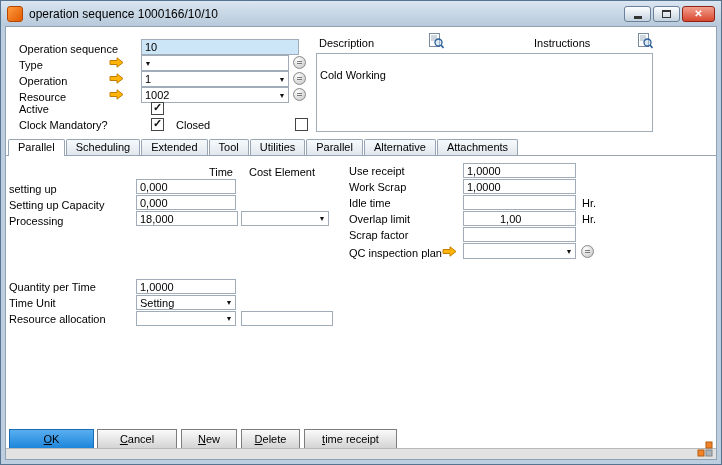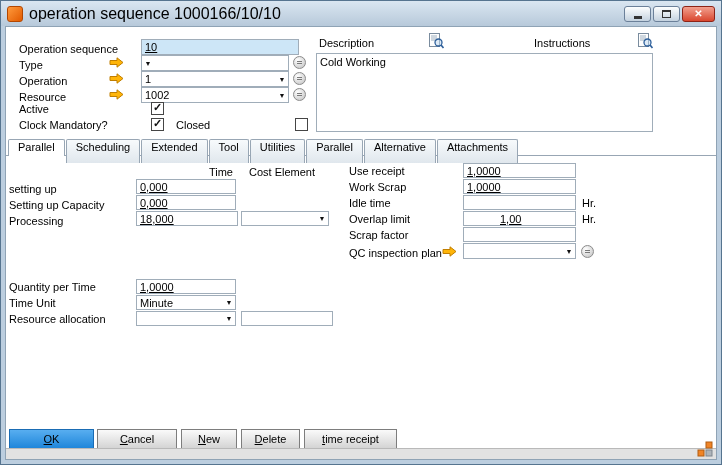--- a/index.html
+++ b/index.html
@@ -1,48 +1,48 @@
 <!DOCTYPE html>
 <html><head>
 <meta charset="utf-8">
 <style>
   html,body{margin:0;padding:0;}
   body{width:722px;height:465px;overflow:hidden;font-family:"Liberation Sans",sans-serif;font-size:11px;color:#000;background:#fff;}
   .window{position:relative;width:722px;height:465px;box-sizing:border-box;border:1px solid #56748f;background:#bccedf;}
   
   .titlebar{position:absolute;left:0;top:0;right:0;height:25px;background:linear-gradient(#dae6f1,#b7c9da);display:flex;align-items:center;padding:0 6px;box-sizing:border-box;}
   .app-icon{width:14px;height:14px;border-radius:3px;background:linear-gradient(135deg,#ff9a3c,#e25a00);border:1px solid #b34700;margin-right:6px;flex:0 0 auto;}
-  .title{font-size:16px;white-space:nowrap;}
+  .title{font-size:12px;white-space:nowrap;}
   .win-controls{margin-left:auto;display:flex;gap:2px;}
   .wbtn{width:27px;height:16px;border:1px solid #6b8099;border-radius:3px;background:linear-gradient(#fdfefe,#c4d2df);display:flex;align-items:center;justify-content:center;cursor:pointer;box-sizing:border-box;}
   .wbtn.close{width:33px;background:linear-gradient(#f2a08e,#d9472f);border-color:#8e2316;color:#fff;font-size:10px;font-weight:bold;line-height:14px;}
   .glyph-min{width:8px;height:3px;background:#333;margin-top:7px;}
   .glyph-max{width:9px;height:8px;border:1px solid #333;border-top:2px solid #333;box-sizing:border-box;}
   
   .client{position:absolute;left:4px;top:25px;right:4px;bottom:4px;background:#fff;border:1px solid #8fa3b5;box-sizing:border-box;}
   .lbl{position:absolute;white-space:nowrap;}
-  .fld{position:absolute;height:16px;border:1px solid #a0adb9;background:#fff;font:11px "Liberation Sans",sans-serif;padding:0 3px;box-sizing:border-box;outline:none;text-decoration:underline;}
+  .fld{position:absolute;height:16px;border:1px solid #a0adb9;background:#fff;font:11px "Liberation Sans",sans-serif;padding:0 3px;box-sizing:border-box;outline:none;}
   .fld.num{text-align:left;}
   .fld.hl{background:#cde6f7;}
   .fld.h15{height:15px;}
   .combo{position:absolute;height:16px;border:1px solid #a0adb9;background:#fff;display:flex;align-items:center;box-sizing:border-box;cursor:default;}
   .combo.h15{height:15px;}
   .combo-txt{flex:1;padding:0 3px;overflow:hidden;white-space:nowrap;}
   .combo-arr{width:12px;font-size:7px;text-align:center;color:#111;flex:0 0 auto;}
   .round-btn{position:absolute;width:13px;height:13px;border-radius:50%;border:1px solid #8b8b8b;background:radial-gradient(circle at 35% 30%,#ffffff,#c0c0c0);cursor:pointer;box-sizing:border-box;}
   .round-btn::after{content:"";position:absolute;left:3px;top:4px;width:5px;height:1px;background:#7a7a7a;box-shadow:0 2px 0 #7a7a7a;}
   .checkbox{position:absolute;width:13px;height:13px;border:1px solid #454545;background:#fff;cursor:pointer;box-sizing:border-box;}
   .checkbox.checked::after{content:"✓";position:absolute;left:1px;top:-2px;font-size:11px;font-weight:bold;color:#111;}
   .arrow-icon{position:absolute;width:15px;height:11px;cursor:pointer;}
   .doc-icon{position:absolute;width:15px;height:16px;cursor:pointer;}
-  .txtarea{position:absolute;border:1px solid #a0adb9;background:#fff;padding:2px 3px;box-sizing:border-box;overflow:hidden;}
+  .txtarea{position:absolute;border:1px solid #a0adb9;background:#fff;padding:15px 3px;box-sizing:border-box;overflow:hidden;}
   
   .tab-underline{position:absolute;left:0;right:0;top:128px;height:1px;background:#98a6b4;}
   .tabs{position:absolute;left:2px;top:112px;height:17px;display:flex;align-items:flex-start;z-index:3;}
-  .tab{height:24px;line-height:15px;padding:0 9px;border:1px solid #98a6b4;border-bottom:none;background:linear-gradient(#f7fafc,#e0e7ed);margin-right:1px;cursor:pointer;border-radius:2px 2px 0 0;box-sizing:border-box;white-space:nowrap;}
+  .tab{height:16px;line-height:15px;padding:0 9px;border:1px solid #98a6b4;border-bottom:none;background:linear-gradient(#f7fafc,#e0e7ed);margin-right:1px;cursor:pointer;border-radius:2px 2px 0 0;box-sizing:border-box;white-space:nowrap;}
   .tab.active{height:17px;background:#fff;}
   
   .btn{position:absolute;height:20px;border:1px solid #7d7d7d;background:linear-gradient(#fafafa,#d4d4d4);font:11px "Liberation Sans",sans-serif;text-align:center;line-height:18px;cursor:pointer;box-sizing:border-box;}
   .btn::first-letter{text-decoration:underline;}
   .btn.primary{background:linear-gradient(#58aef0,#1f86da);border-color:#1a6cb4;}
   
   .footer{position:absolute;left:0;right:0;bottom:0;height:10px;background:#e2e2e2;border-top:1px solid #b9b9b9;}
   .grip{position:absolute;right:3px;bottom:2px;width:16px;height:16px;cursor:nwse-resize;z-index:4;}
 </style>
 </head>
@@ -193,21 +193,21 @@
       <span class="combo-txt"></span>
       <span class="combo-arr">▼</span>
     </div>
     <span class="round-btn" style="left:575px;top:218px"></span>
 
     <div class="lbl" style="left:3px;top:254px">Quantity per Time</div>
     <input class="fld num h15" style="left: 130px; top: 252px; width: 100px;" value="1,0000">
 
     <div class="lbl" style="left:3px;top:270px">Time Unit</div>
     <div class="combo h15" style="left:130px;top:268px;width:100px">
-      <span class="combo-txt">Minute</span>
+      <span class="combo-txt">Setting</span>
       <span class="combo-arr">▼</span>
     </div>
 
     <div class="lbl" style="left:3px;top:286px">Resource allocation</div>
     <div class="combo h15" style="left:130px;top:284px;width:100px">
       <span class="combo-txt"></span>
       <span class="combo-arr">▼</span>
     </div>
     <input class="fld h15" style="left: 235px; top: 284px; width: 92px;" value="">
 

